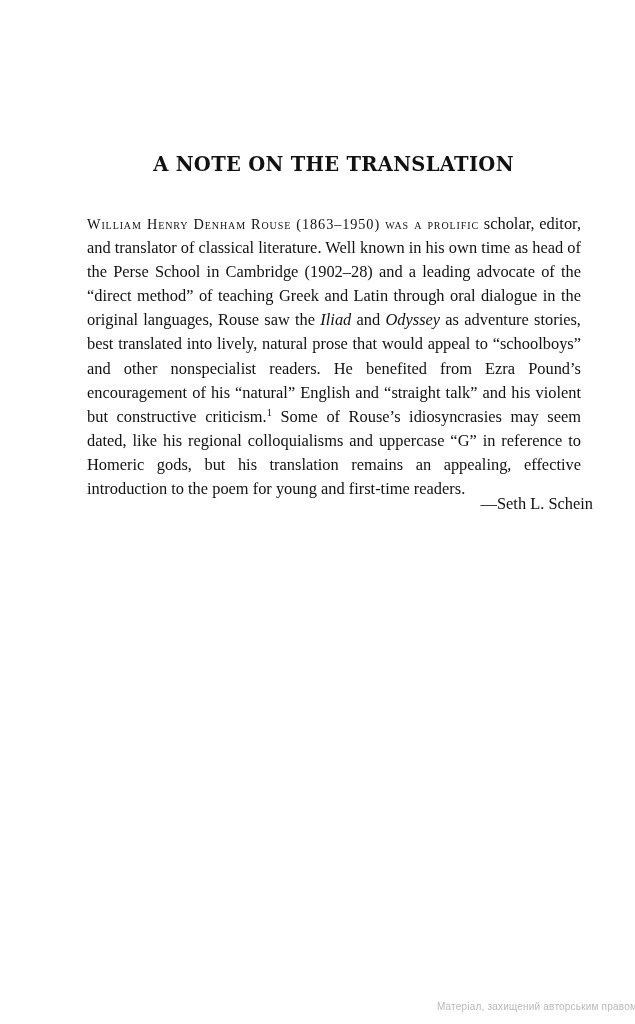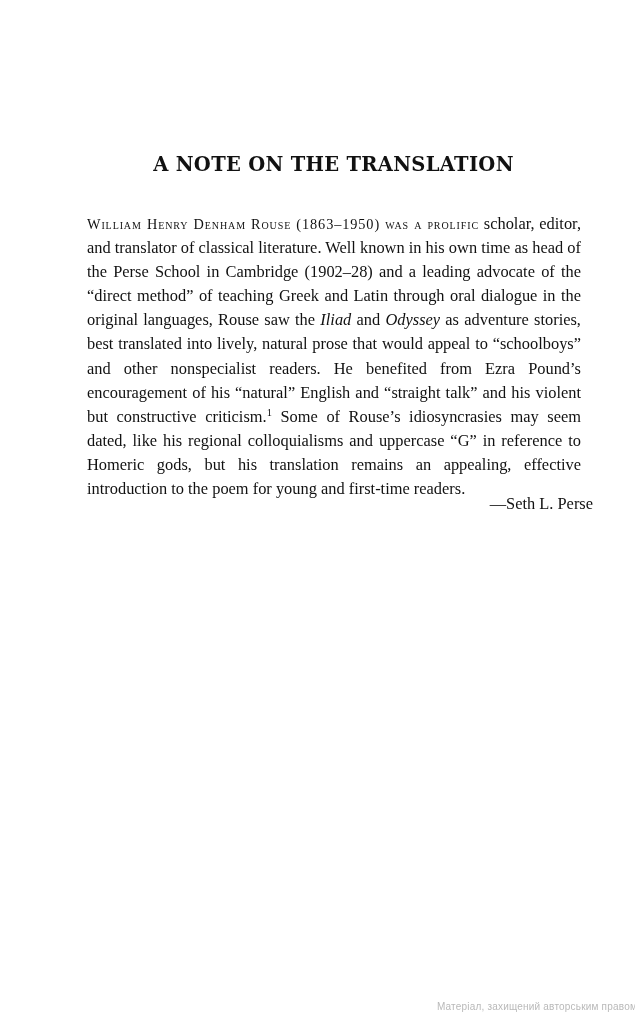--- a/index.html
+++ b/index.html
@@ -83,17 +83,17 @@
 <body>
 
 <div class="page">
 
   <h1 class="page-title">A NOTE ON THE TRANSLATION</h1>
 
   <div class="body-block">
     <p class="para"><span class="smallcaps">William Henry Denham Rouse (1863–1950) was a prolific</span><span> scholar, editor, and translator of classical literature. Well known in his own time as head of the Perse School in Cambridge (1902–28) and a leading advocate of the “direct method” of teaching Greek and Latin through oral dialogue in the original languages, Rouse saw the </span><span class="ital">Iliad</span><span> and </span><span class="ital">Odyssey</span><span> as adventure stories, best translated into lively, natural prose that would appeal to “schoolboys” and other nonspecialist readers. He benefited from Ezra Pound’s encouragement of his “natural” English and “straight talk” and his violent but constructive criticism.</span><sup class="fn">1</sup><span> Some of Rouse’s idiosyncrasies may seem dated, like his regional colloquialisms and uppercase “G” in reference to Homeric gods, but his translation remains an appealing, effective introduction to the poem for young and first-time readers.</span></p>
   </div>
 
-  <div class="signature">—Seth L. Perse</div>
+  <div class="signature">—Seth L. Schein</div>
 
   <div class="copyright-notice">Матеріал, захищений авторським правом</div>
 
 </div>
 
 </body></html>

